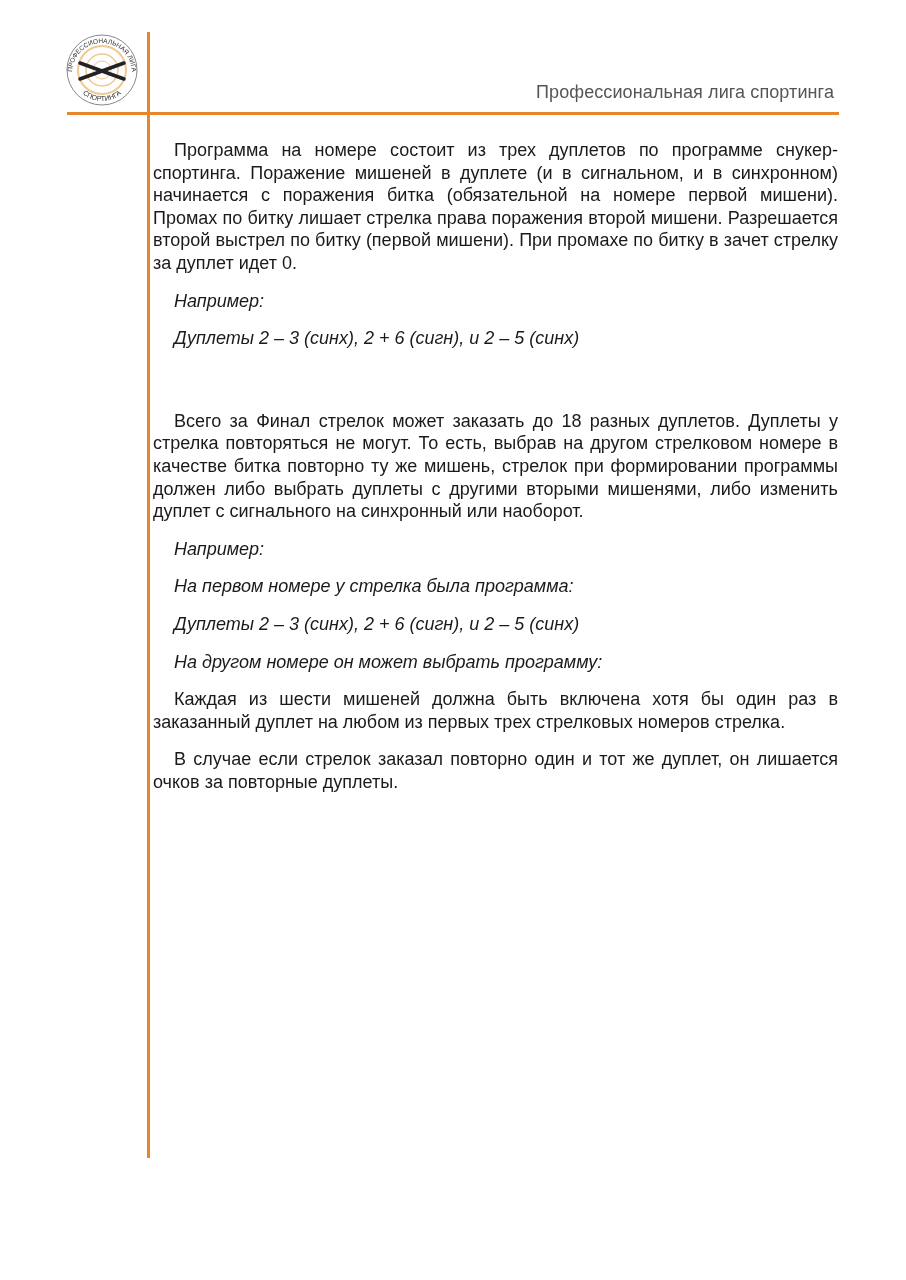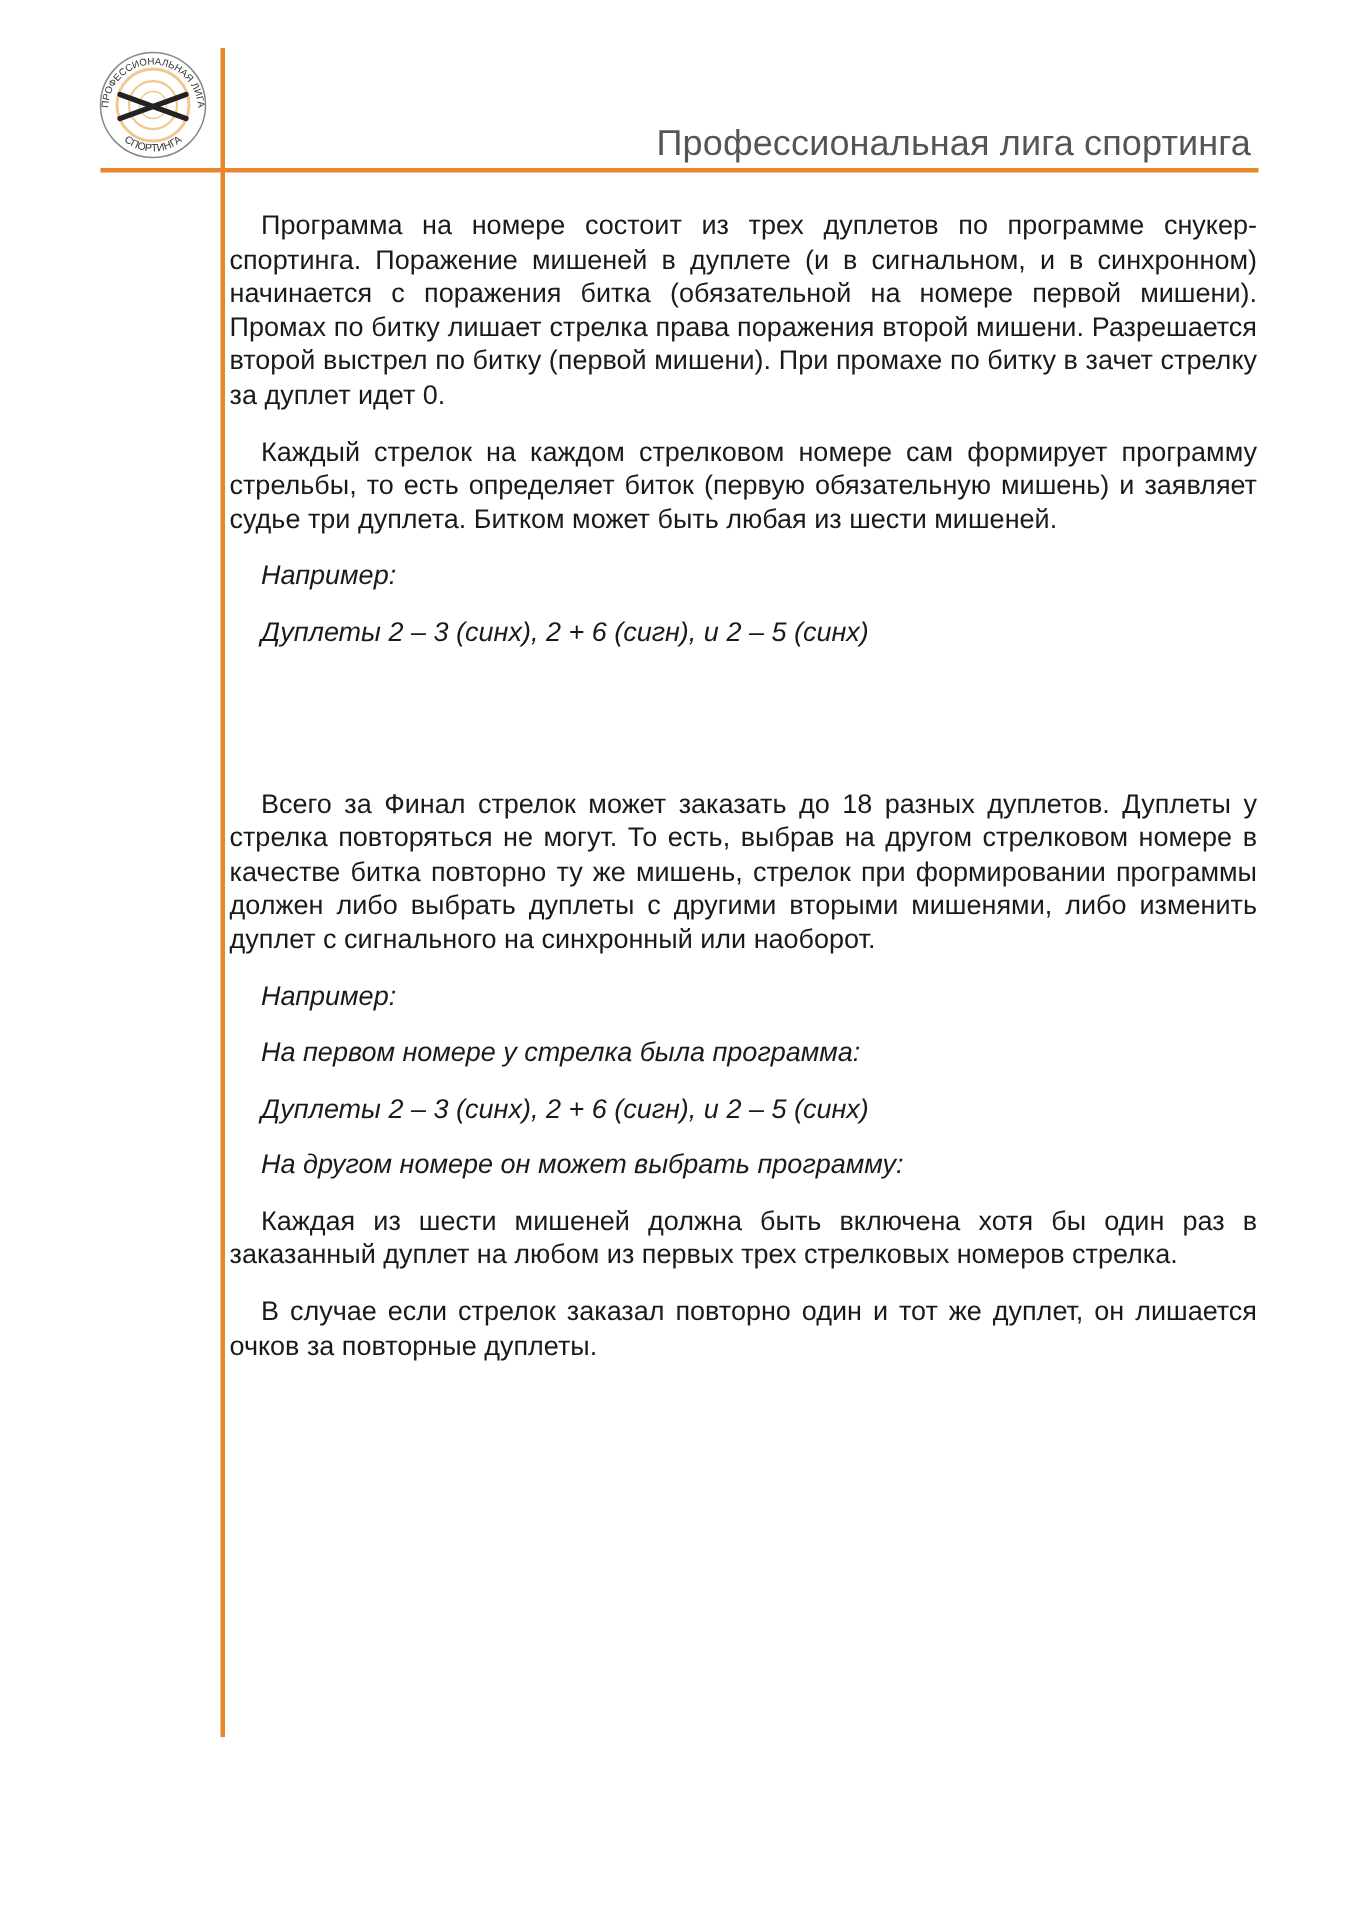--- a/index.html
+++ b/index.html
@@ -1,26 +1,26 @@
 <!DOCTYPE html>
 <html><head>
 <meta charset="utf-8">
 <style>
   html, body { margin: 0; padding: 0; background: #ffffff; }
   body { width: 906px; height: 1280px; position: relative; overflow: hidden;
          font-family: "Liberation Sans", sans-serif; color: #1a1a1a; }
   .vline { position: absolute; left: 147px; top: 32px; width: 3px; height: 1126px; background: #e8862e; }
   .hline { position: absolute; left: 67px; top: 112px; width: 772px; height: 3px; background: #e8862e; }
   .logo { position: absolute; left: 62px; top: 33px; width: 80px; height: 74px; }
-  .header-title { position: absolute; right: 72px; top: 82px; font-size: 24px; color: #555; letter-spacing: 0.1px; }
+  .header-title { position: absolute; right: 72px; top: 82px; font-size: 18px; color: #555; letter-spacing: 0.1px; }
   .content { position: absolute; left: 153px; top: 139px; width: 685px; font-size: 18px; line-height: 22.6px; }
   .content p { margin: 0; text-align: justify; text-indent: 21px; }
   .content p.gap { margin-top: 15px; }
   .content p.italic { font-style: italic; text-indent: 0; padding-left: 21px; }
-  .content p.big { margin-top: 92px; }
+  .content p.big { margin-top: 60px; }
 </style>
 </head>
 <body>
 
 <div class="vline"></div>
 <div class="hline"></div>
 
 <div class="logo">
   <svg width="80" height="74" viewBox="0 0 80 74">
     <circle cx="40" cy="37" r="35" fill="#fff" stroke="#888" stroke-width="1"></circle>
@@ -35,21 +35,20 @@
     </defs>
     <text font-size="6.5" fill="#333" font-family="Liberation Sans, sans-serif"><textPath href="#arcTop" startOffset="50%" text-anchor="middle">ПРОФЕССИОНАЛЬНАЯ ЛИГА</textPath></text>
     <text font-size="7" fill="#333" font-family="Liberation Sans, sans-serif"><textPath href="#arcBot" startOffset="50%" text-anchor="middle">СПОРТИНГА</textPath></text>
   </svg>
 </div>
 
 <div class="header-title">Профессиональная лига спортинга</div>
 
 <div class="content">
   <p>Программа на номере состоит из трех дуплетов по программе снукер-спортинга.  Поражение мишеней в дуплете (и в сигнальном, и в синхронном) начинается с поражения битка (обязательной на номере первой мишени). Промах по битку лишает стрелка права поражения второй мишени. Разрешается второй выстрел по битку (первой мишени). При промахе по битку в зачет стрелку за дуплет идет 0.</p>
-  <p class="gap">Каждый стрелок на каждом стрелковом номере сам формирует программу стрельбы, то есть определяет биток (первую обязательную мишень) и заявляет судье три дуплета. Битком может быть любая из шести мишеней.</p>
   <p class="gap italic">Например:</p>
   <p class="gap italic">Дуплеты 2 – 3 (синх), 2 + 6 (сигн), и 2 – 5 (синх)</p>
   <p class="big">Всего за Финал стрелок может заказать до 18 разных дуплетов. Дуплеты у стрелка повторяться не могут. То есть, выбрав на другом стрелковом номере в качестве битка повторно ту же мишень, стрелок при формировании программы должен либо выбрать дуплеты с другими вторыми мишенями, либо изменить дуплет с сигнального на синхронный или наоборот.</p>
   <p class="gap italic">Например:</p>
   <p class="gap italic">На первом номере у стрелка была программа:</p>
   <p class="gap italic">Дуплеты 2 – 3 (синх), 2 + 6 (сигн), и 2 – 5 (синх)</p>
   <p class="gap italic">На другом номере он может выбрать программу:</p>
   <p class="gap">Каждая из шести мишеней должна быть включена хотя бы один раз в заказанный дуплет на любом из первых трех стрелковых номеров стрелка.</p>
   <p class="gap">В случае если стрелок заказал повторно один и тот же дуплет, он лишается очков за повторные дуплеты.</p>
 </div>

